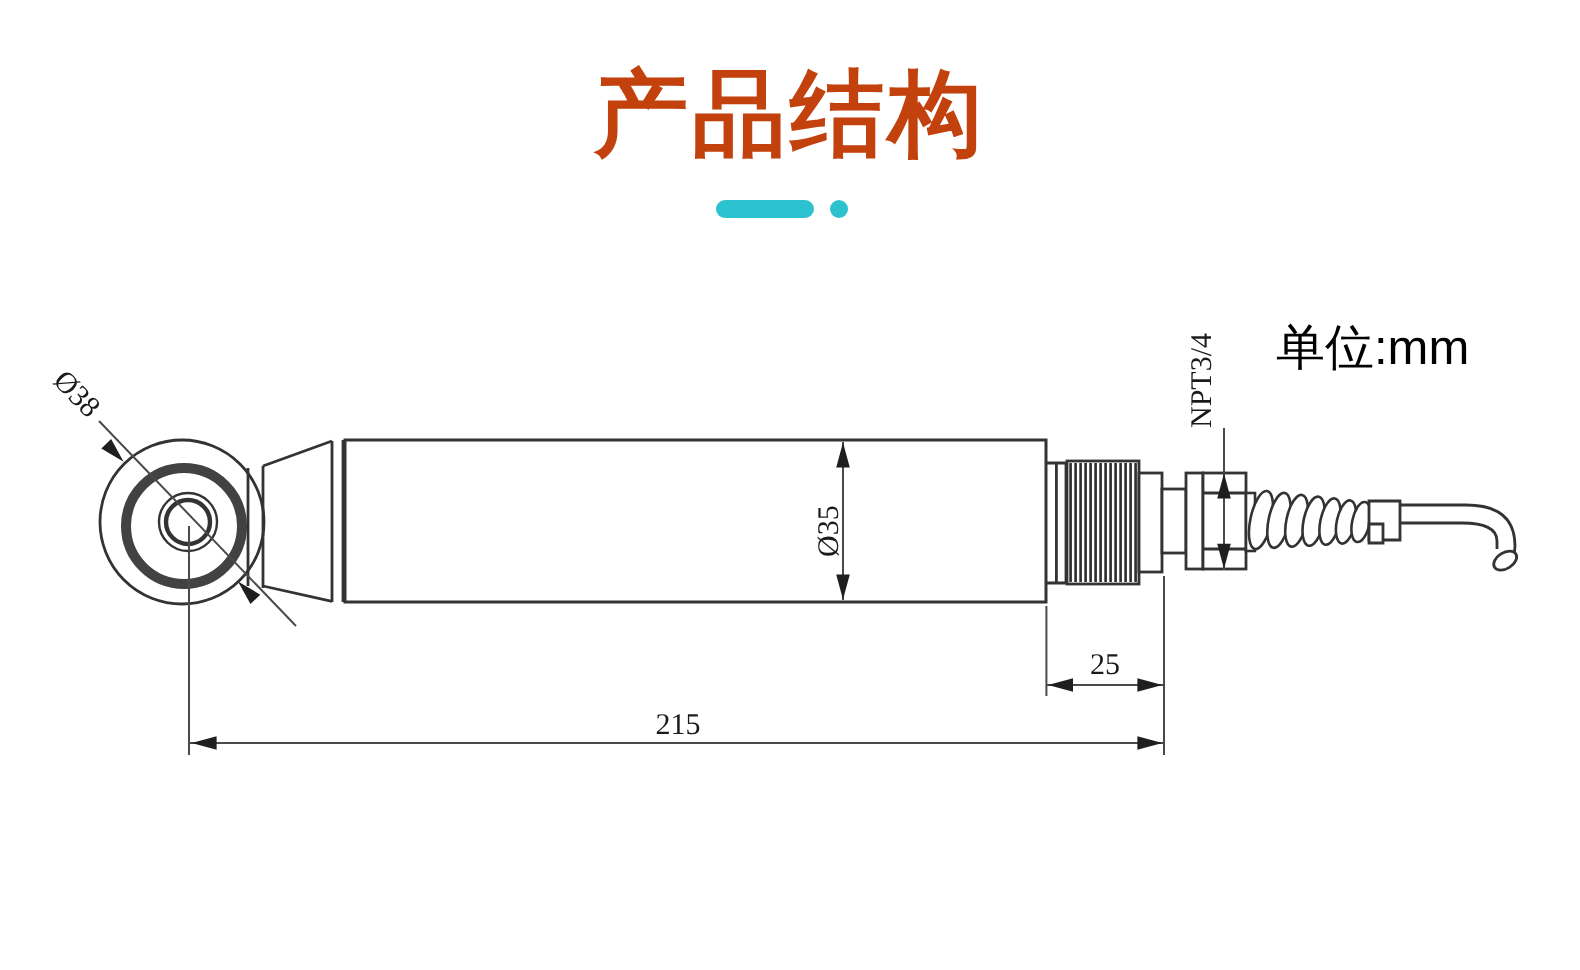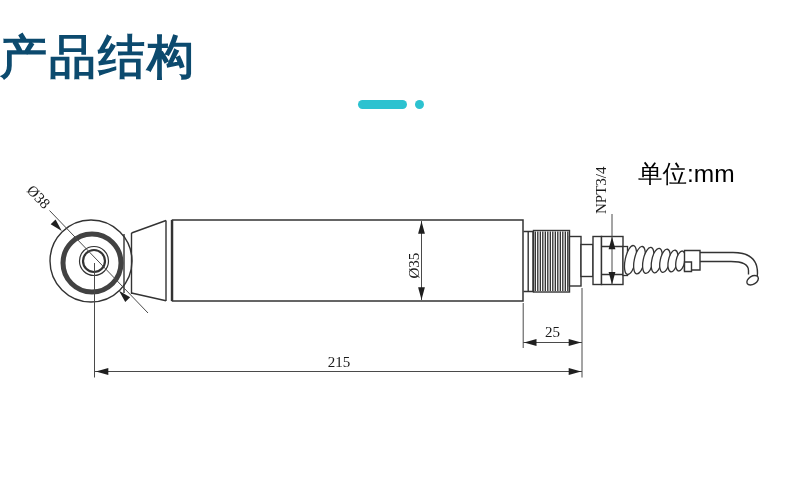--- a/index.html
+++ b/index.html
@@ -2,22 +2,22 @@
 <html><head>
 <meta charset="utf-8">
 <style>
   html,body{margin:0;padding:0;background:#ffffff;}
   .stage{
     position:relative;width:790px;height:485px;background:#ffffff;overflow:hidden;
     font-family:"Liberation Sans", sans-serif;
   }
   .page-title{
     position:absolute;top:31px;left:0;width:100%;margin:0;
-    font-size:47px;line-height:52px;font-weight:900;
-    letter-spacing:2px;color:#0c4a6e;
+    text-align:center;font-size:47px;line-height:52px;font-weight:900;
+    letter-spacing:2px;color:#c2410c;
     font-family:"Liberation Sans", sans-serif;
   }
   .accent-pill{
     position:absolute;left:358px;top:100px;width:49px;height:9px;
     border-radius:5px;background:#2cc2d0;
   }
   .accent-dot{
     position:absolute;left:415px;top:100px;width:9px;height:9px;
     border-radius:50%;background:#2cc2d0;
   }

